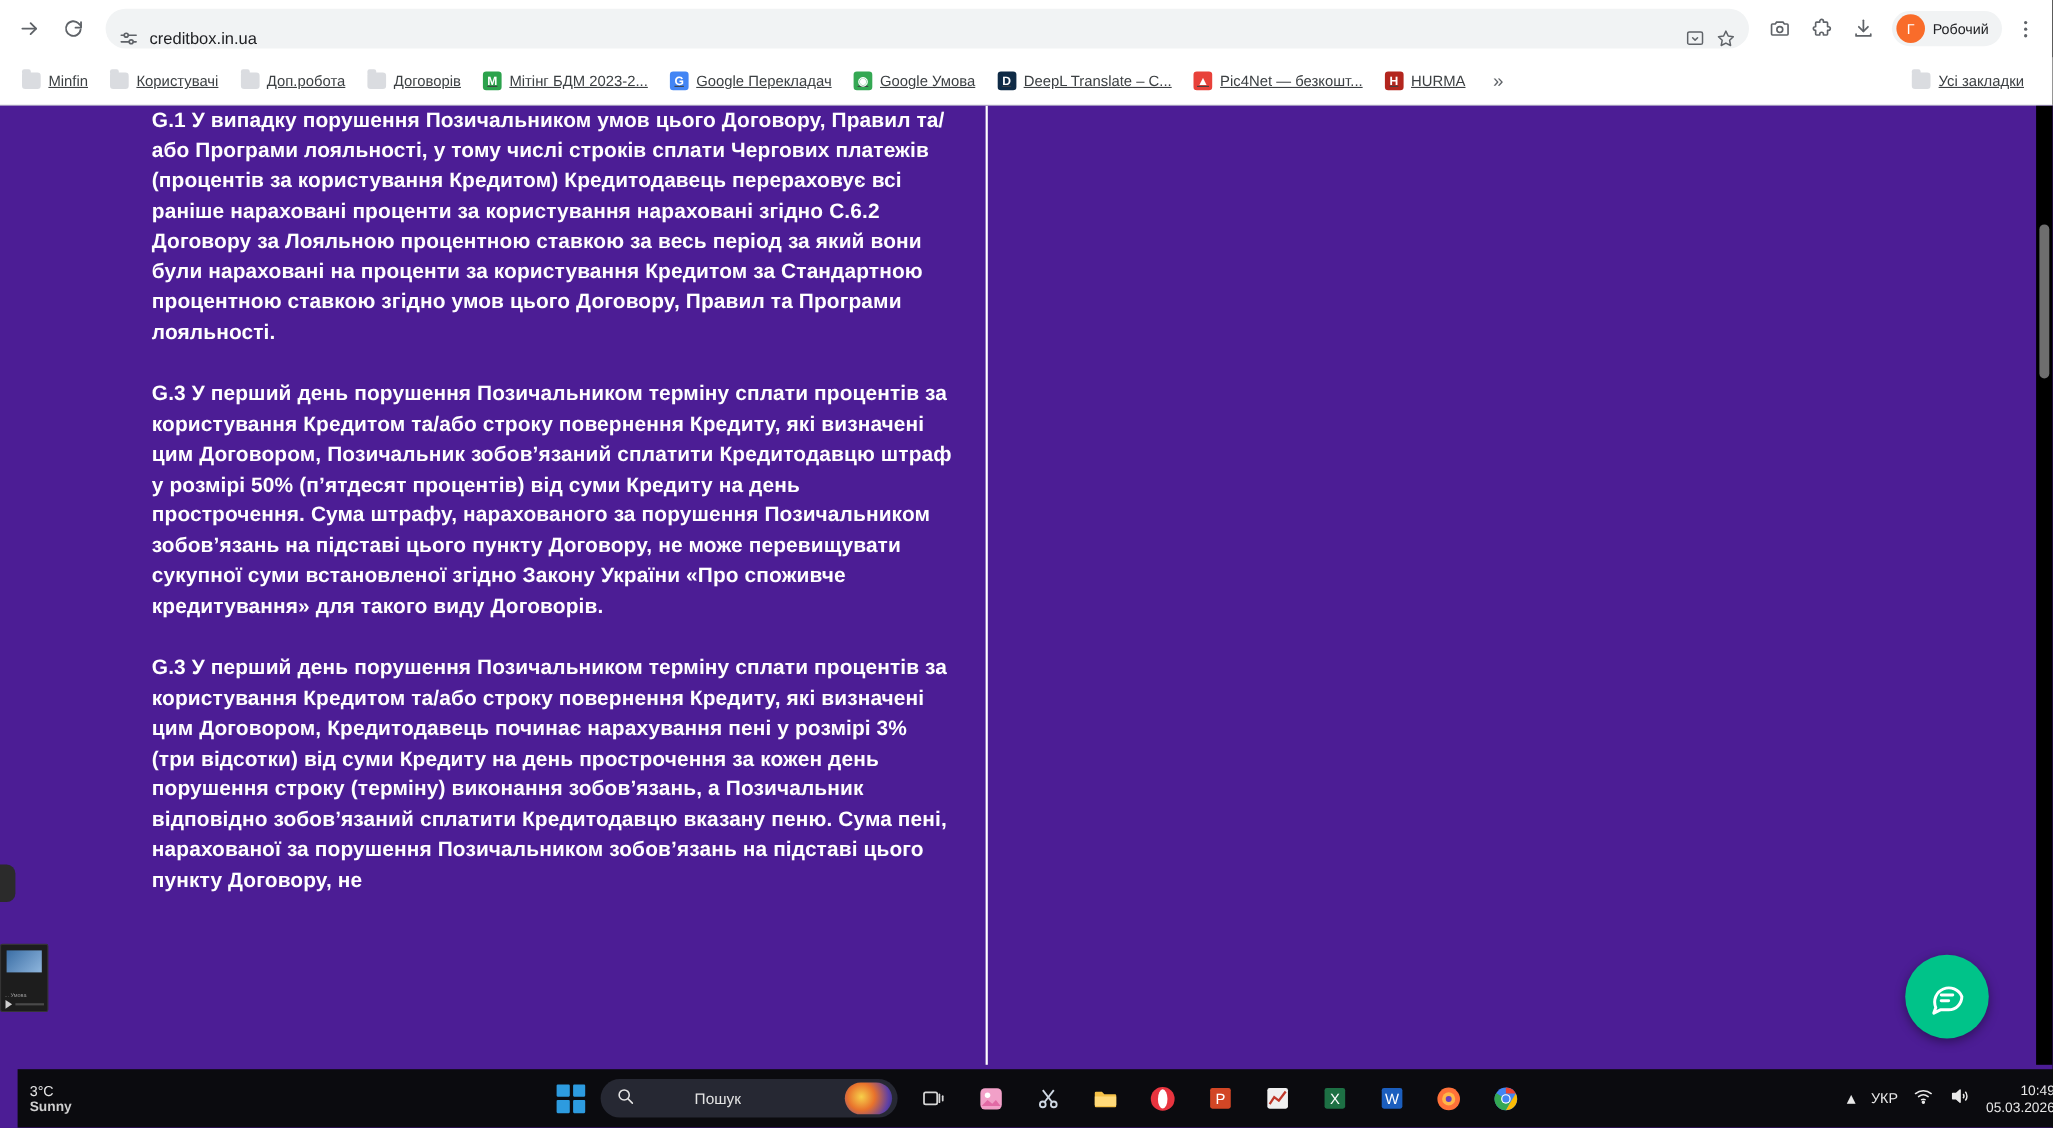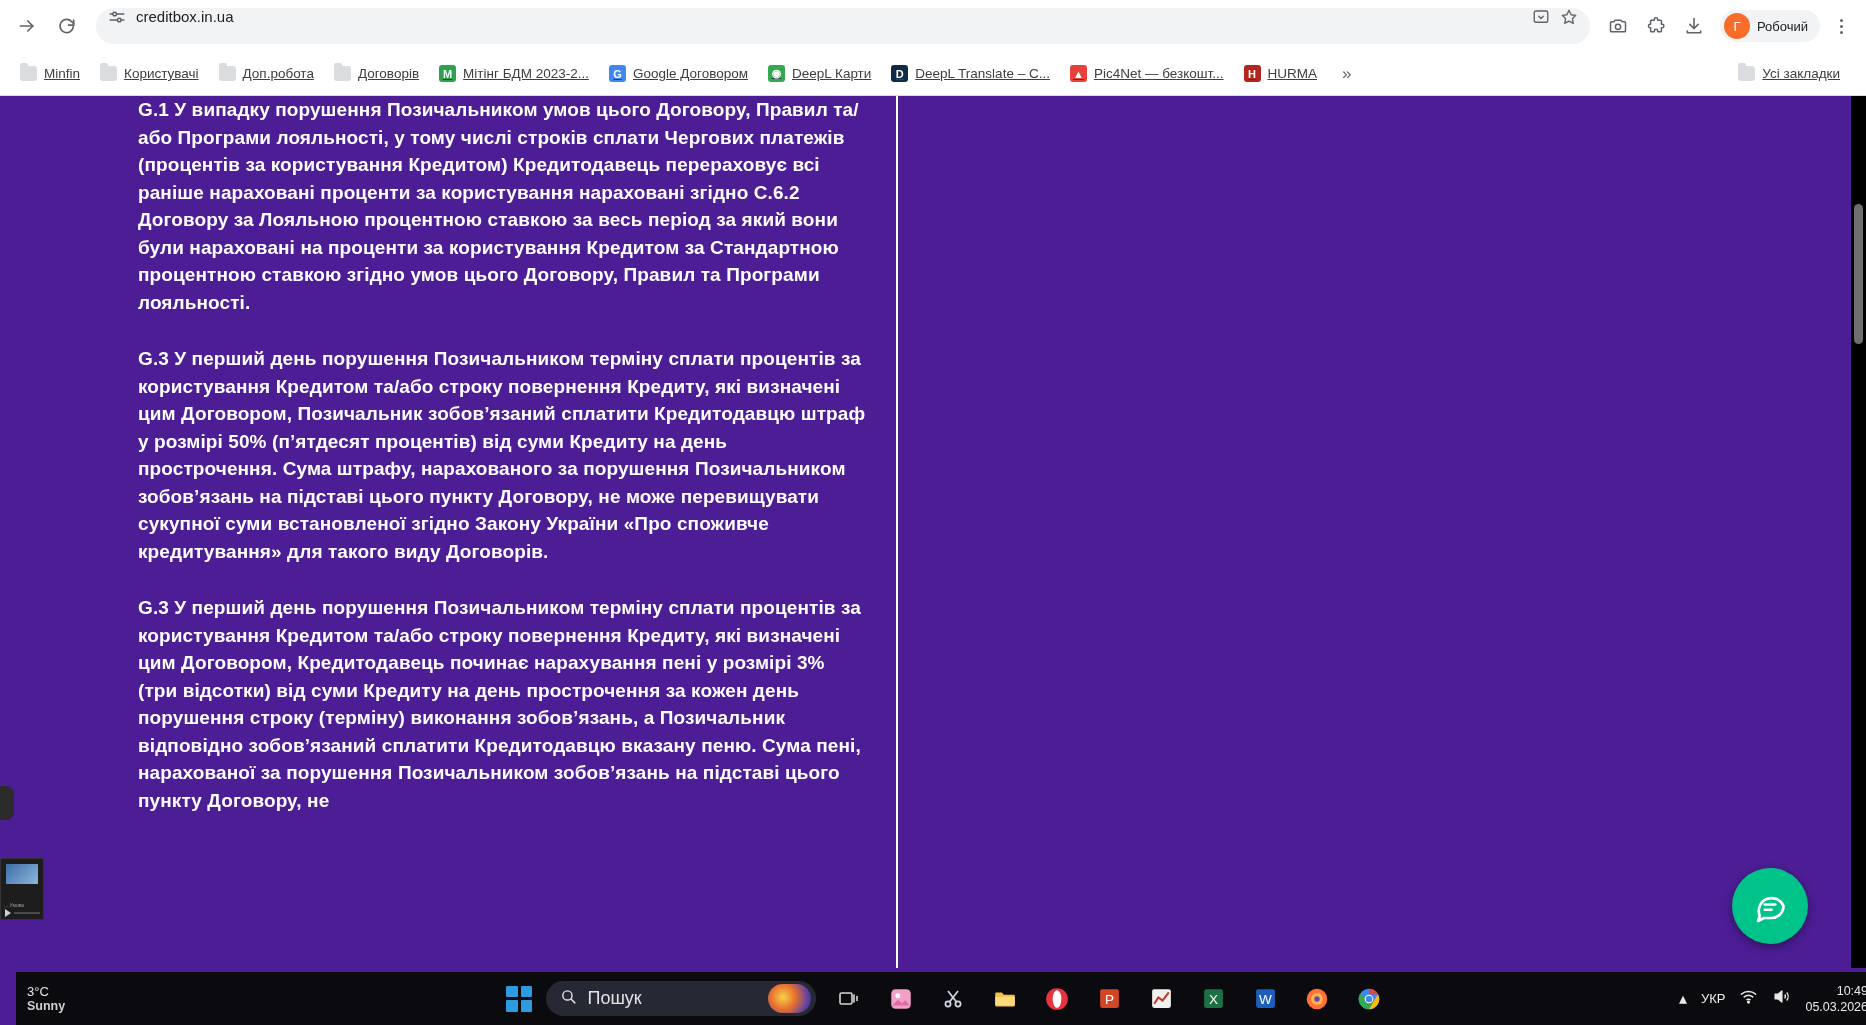--- a/index.html
+++ b/index.html
@@ -32,21 +32,21 @@
     color: #5f6368;
     flex: 0 0 auto;
   }
   .nav-btn svg { display: block; }
   .omnibox {
     flex: 1 1 auto;
     height: 36px;
     background: #f1f3f4;
     border-radius: 18px;
     display: flex;
-    align-items: flex-start;
+    align-items: flex-end;
     padding: 0 12px;
     gap: 10px;
     margin: 0 6px;
     min-width: 0;
   }
   .omnibox .url {
     flex: 1 1 auto;
     font-size: 15px;
     color: #202124;
     white-space: nowrap;
@@ -306,21 +306,21 @@
     width: 270px; height: 35px;
     border-radius: 18px;
     background: #262833;
     display: flex;
     align-items: center;
     gap: 10px;
     padding: 0 5px 0 14px;
     position: relative;
     overflow: hidden;
   }
-  .search-pill .sp-text { font-size: 18px; color: #e3e3e3; flex: 1 1 auto; }
+  .search-pill .sp-text { font-size: 14px; color: #e3e3e3; flex: 1 1 auto; margin-left: 44px; }
   .search-pill .sp-orb {
     width: 43px; height: 29px;
     border-radius: 15px;
     background: radial-gradient(circle at 35% 45%, #f7d04a 0%, #e8722c 38%, #5b3fa8 78%, #2b2f6e 100%);
     flex: 0 0 auto;
   }
   .tb-icon {
     width: 38px; height: 38px;
     display: flex; align-items: center; justify-content: center;
     flex: 0 0 auto;
@@ -435,25 +435,25 @@
     <div class="bm">
       <span class="folder"></span>
       <span>Договорів</span>
     </div>
     <div class="bm">
       <span class="fav" style="background:#2ba24c">M</span>
       <span>Мітінг БДМ 2023-2...</span>
     </div>
     <div class="bm">
       <span class="fav" style="background:#4285f4">G</span>
-      <span>Google Договором</span>
+      <span>Google Перекладач</span>
     </div>
     <div class="bm">
       <span class="fav" style="background:#34a853">◉</span>
-      <span>DeepL Карти</span>
+      <span>Google Умова</span>
     </div>
     <div class="bm">
       <span class="fav" style="background:#0f2b46">D</span>
       <span>DeepL Translate – C...</span>
     </div>
     <div class="bm">
       <span class="fav" style="background:#e8413a">▲</span>
       <span>Pic4Net — безкошт...</span>
     </div>
     <div class="bm">

